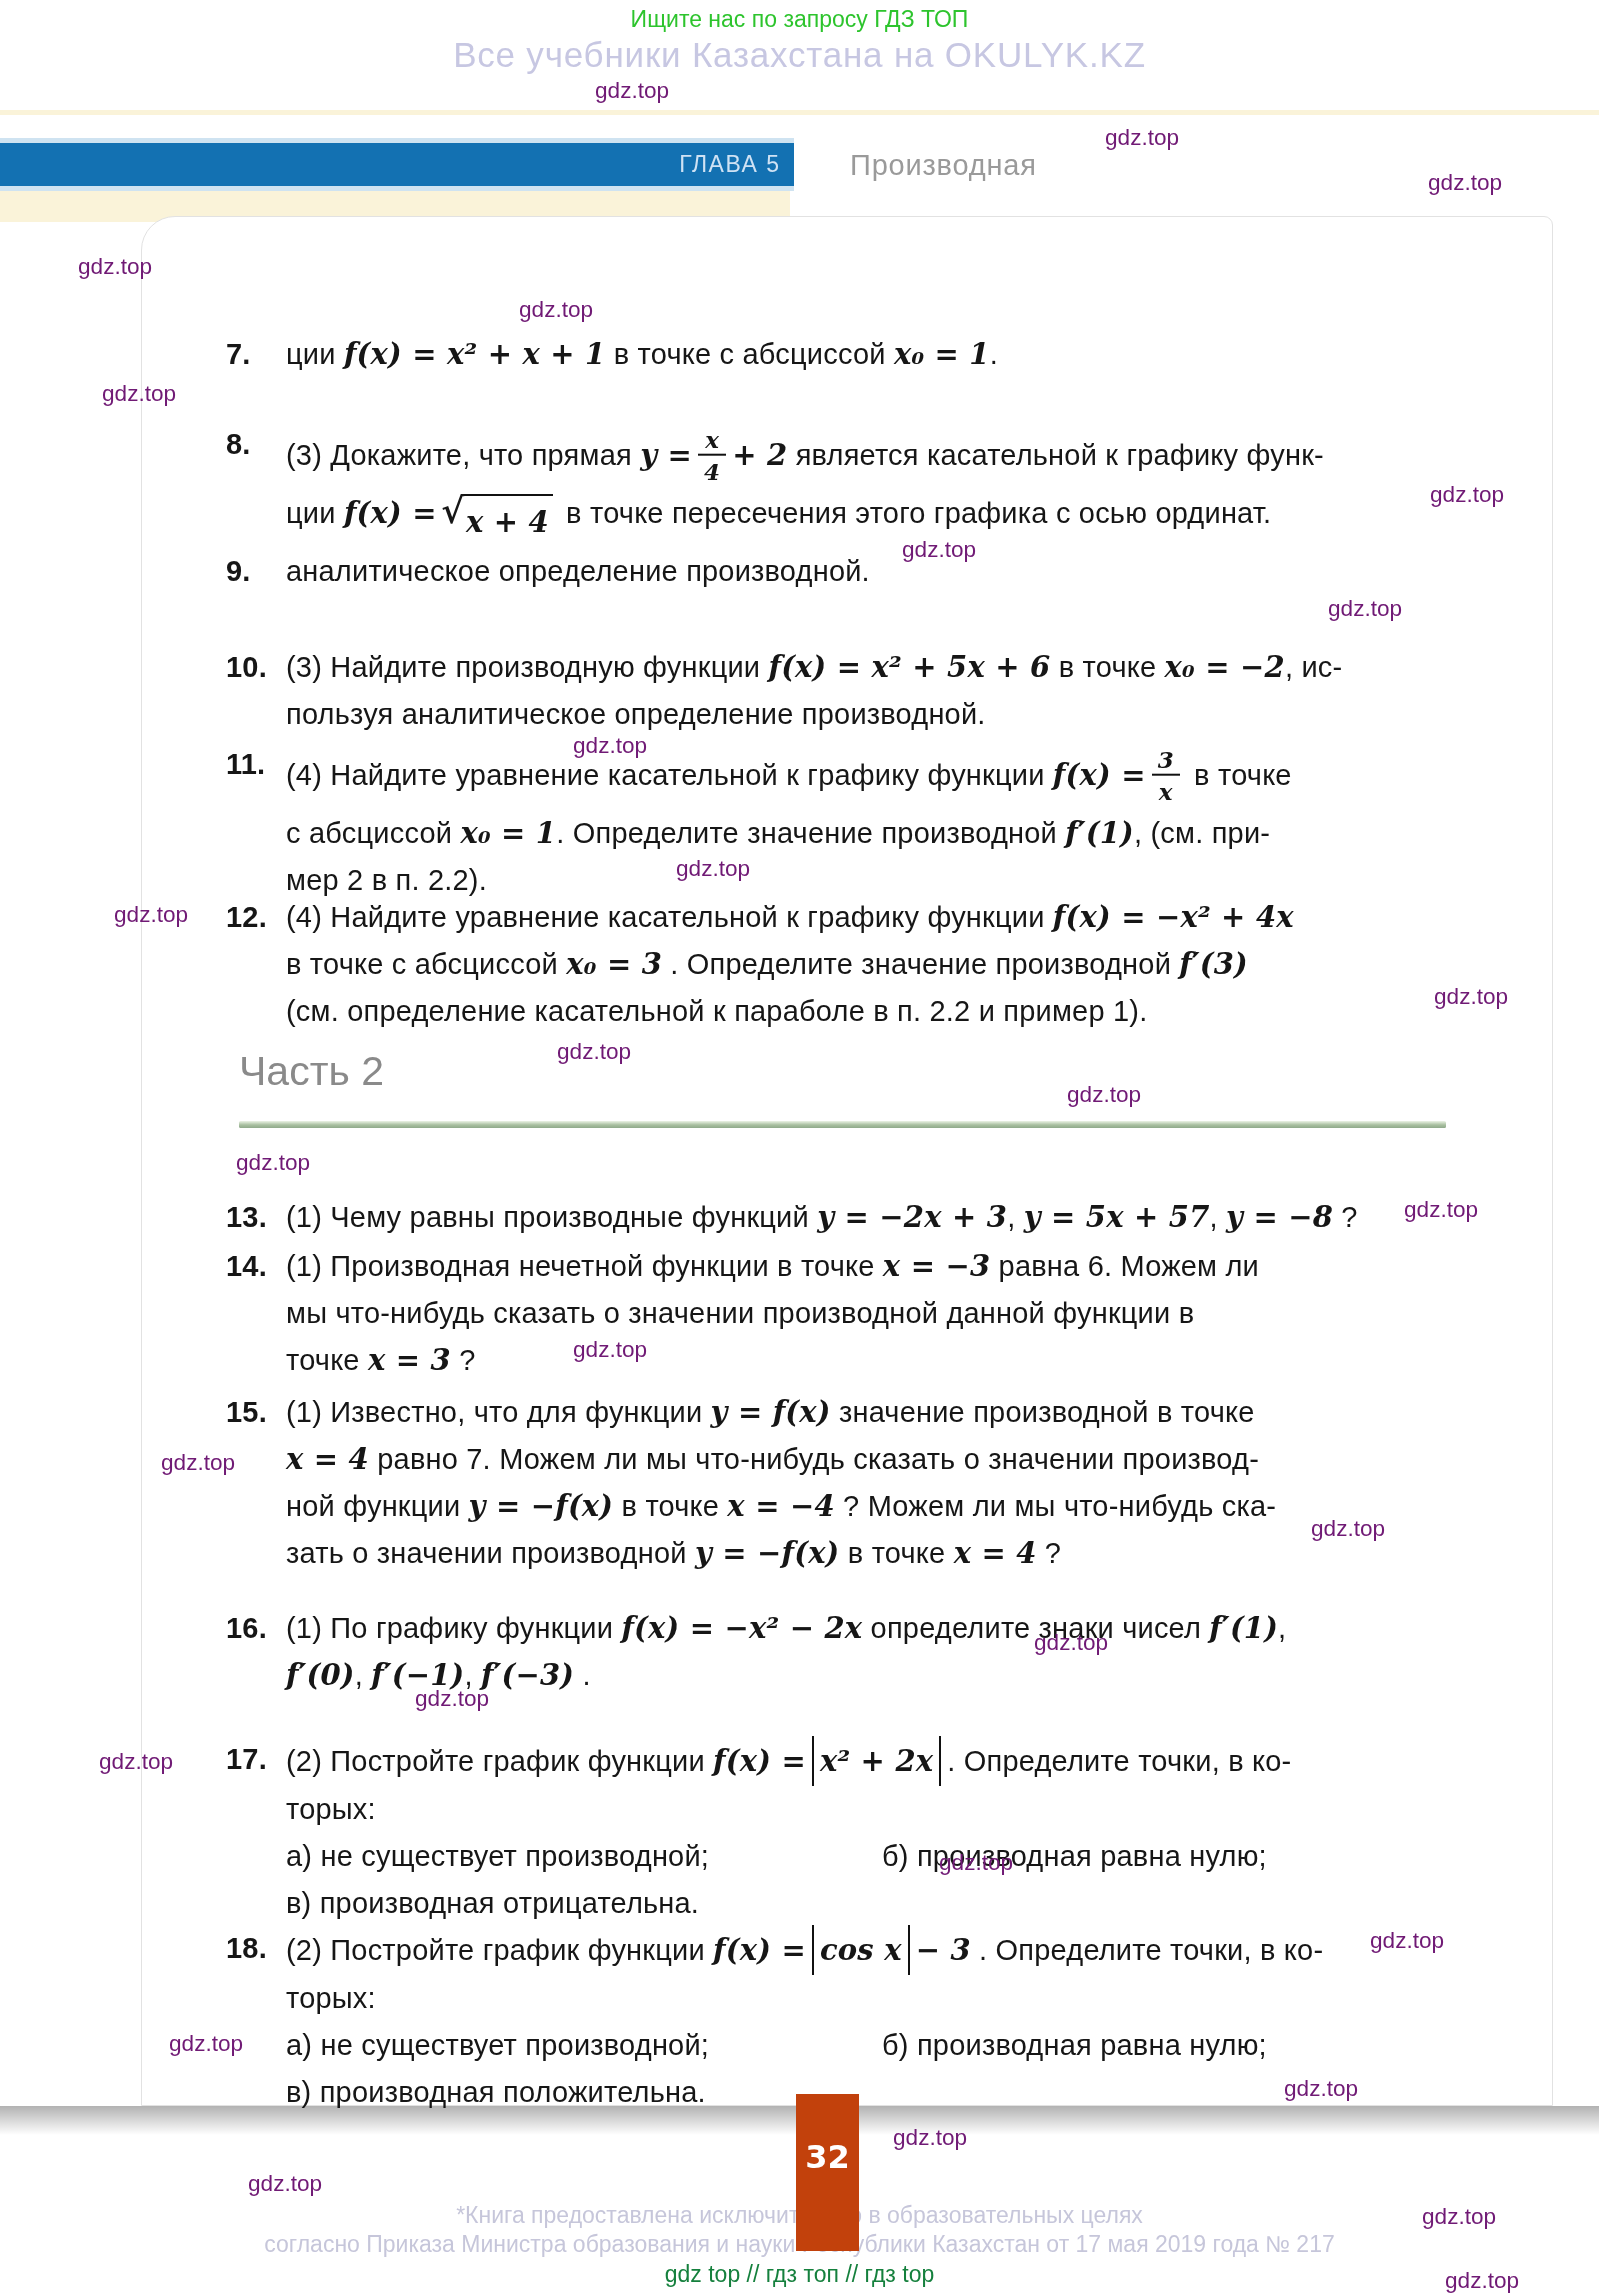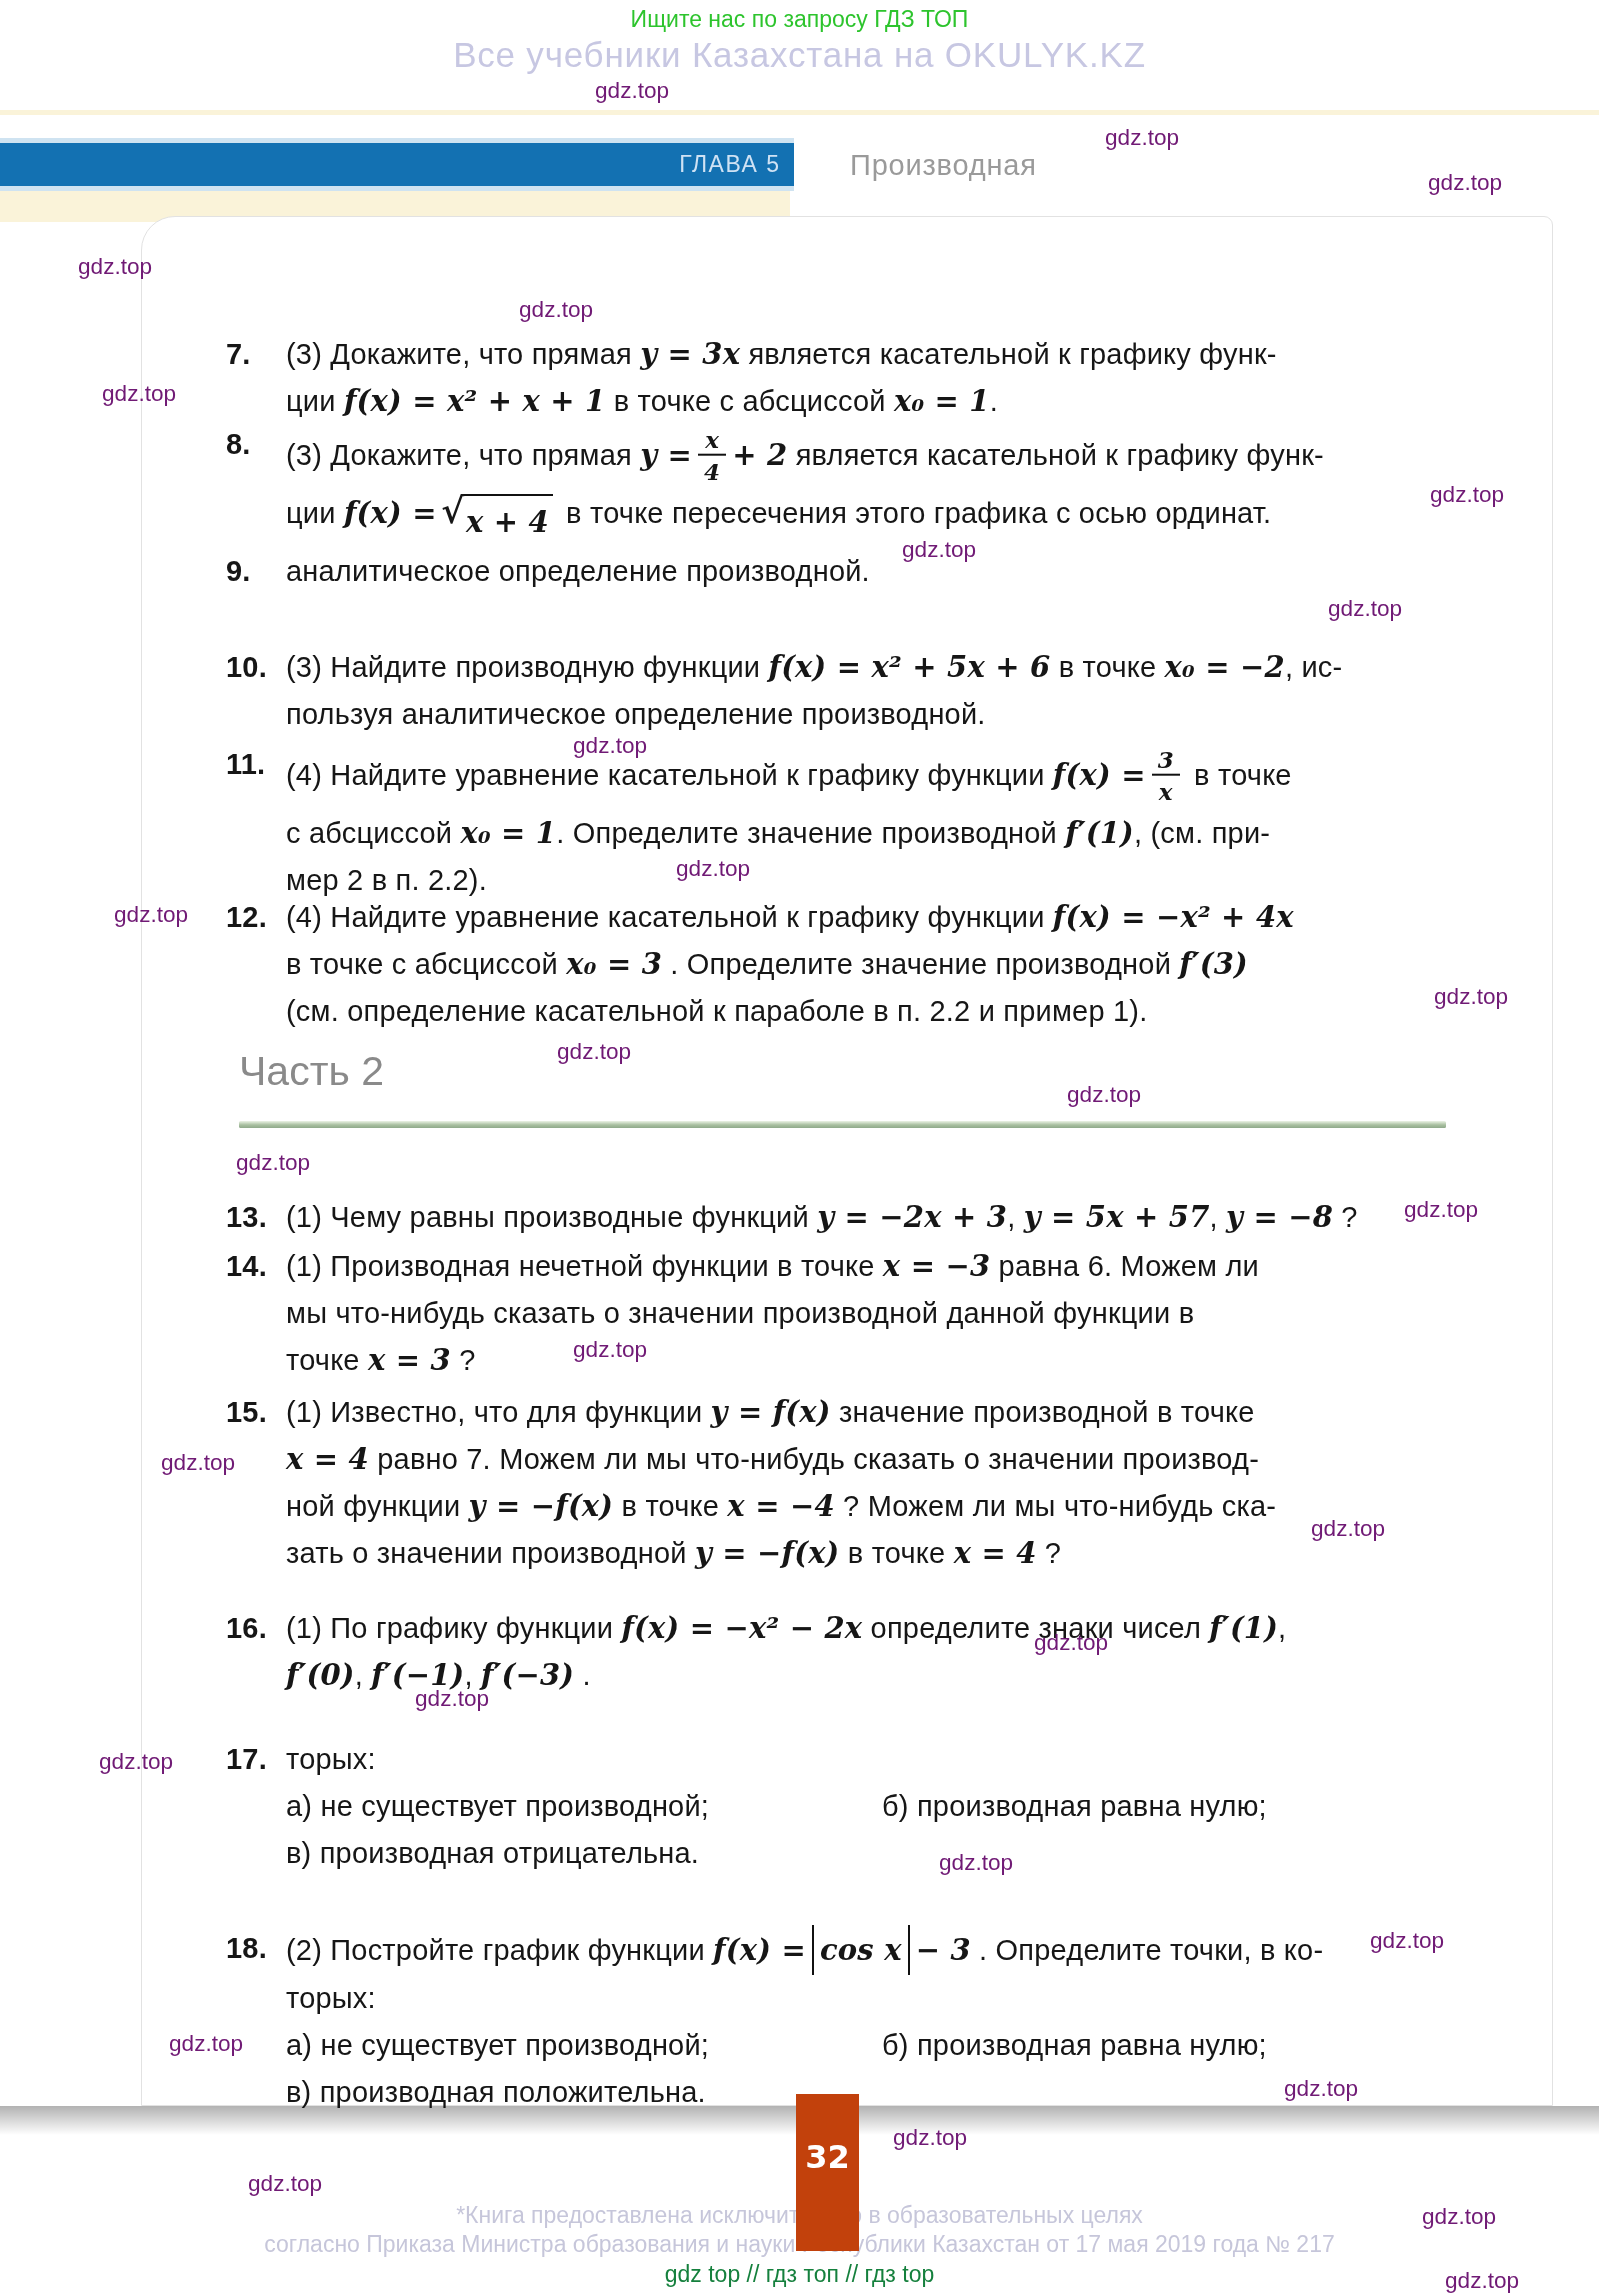--- a/index.html
+++ b/index.html
@@ -72,21 +72,20 @@
 <div class="card"></div>
 <div class="shadow-band"></div>
 
 <div class="part2-title" style="color: rgb(138, 138, 138);">Часть 2</div>
 <div class="part2-rule"></div>
 
 <div id="exercises-root">
     <div class="ex" style="top: 331px;">
       <span class="num">7.</span>
       <div class="lines">
-        <div class="line"><span class="txt">(3) Докажите, что прямая </span><span class="m">y = 3x</span><span class="txt"> является касательной к графику функ-</span></div>
         <div class="line"><span class="txt">ции </span><span class="m">f(x) = x² + x + 1</span><span class="txt"> в точке с абсциссой </span><span class="m">x₀ = 1</span><span class="txt">.</span></div>
       </div>
     </div>
     <div class="ex" style="top: 421px;">
       <span class="num">8.</span>
       <div class="lines">
         <div class="line tall"><span class="txt">(3) Докажите, что прямая </span><span class="m">y =</span><span class="frac"><span class="fn">x</span><span class="fd">4</span></span><span class="m">+ 2</span><span class="txt"> является касательной к графику функ-</span></div>
         <div class="line"><span class="txt">ции </span><span class="m">f(x) =</span><span class="sqrt">
             <span class="rad">√</span>
             <span class="body">x + 4</span>
@@ -148,20 +147,21 @@
     <div class="ex" style="top: 1605px;">
       <span class="num">16.</span>
       <div class="lines">
         <div class="line"><span class="txt">(1) По графику функции </span><span class="m">f(x) = −x² − 2x</span><span class="txt"> определите знаки чисел </span><span class="m">f′(1)</span><span class="txt">,</span></div>
         <div class="line"><span class="m">f′(0)</span><span class="txt">, </span><span class="m">f′(−1)</span><span class="txt">, </span><span class="m">f′(−3)</span><span class="txt"> .</span></div>
       </div>
     </div>
     <div class="ex" style="top: 1736px;">
       <span class="num">17.</span>
       <div class="lines">
+        <div class="line"><span class="txt">(2) Постройте график функции </span><span class="m">f(x) =</span><span class="abs">x² + 2x</span><span class="txt">. Определите точки, в ко-</span></div>
         <div class="line"><span class="txt">торых:</span></div>
         <div class="line cols"><span class="a">а) не существует производной;</span><span class="b">б) производная равна нулю;</span></div>
         <div class="line"><span class="txt">в) производная отрицательна.</span></div>
       </div>
     </div>
     <div class="ex" style="top: 1925px;">
       <span class="num">18.</span>
       <div class="lines">
         <div class="line"><span class="txt">(2) Постройте график функции </span><span class="m">f(x) =</span><span class="abs">cos x</span><span class="m">− 3</span><span class="txt"> . Определите точки, в ко-</span></div>
         <div class="line"><span class="txt">торых:</span></div>

